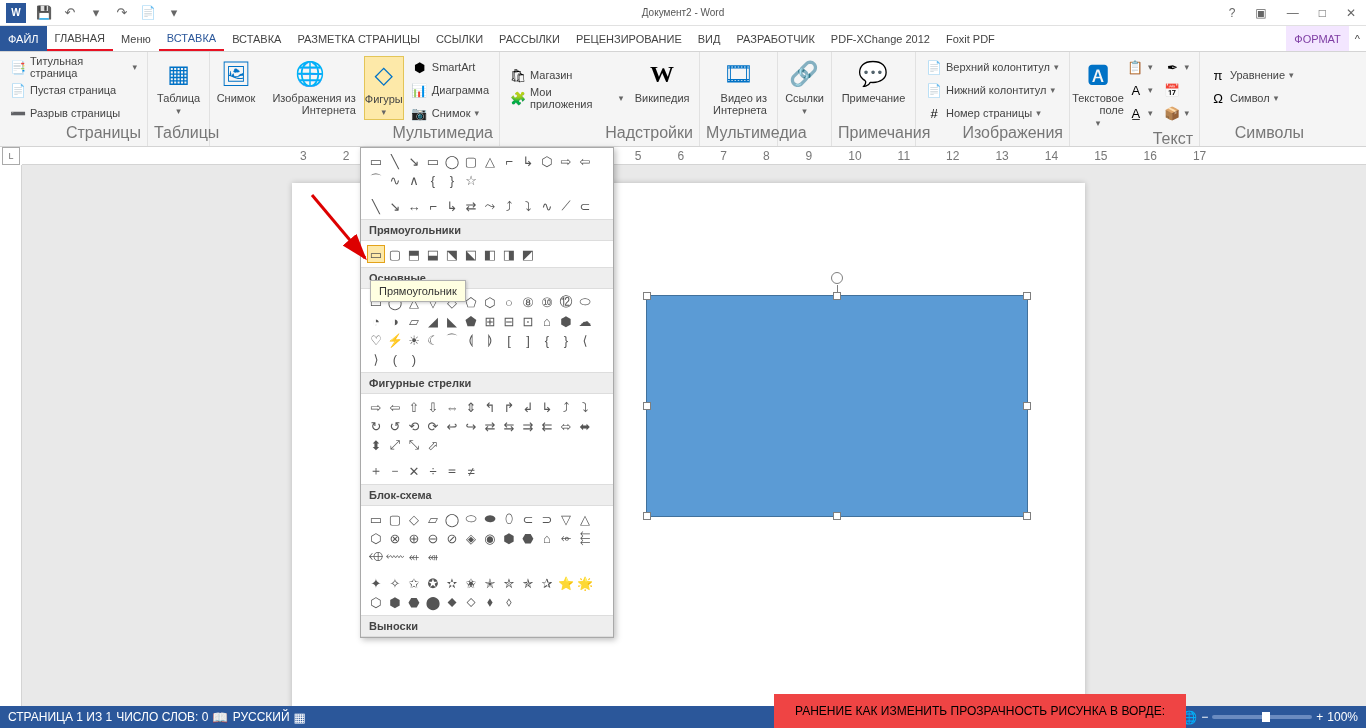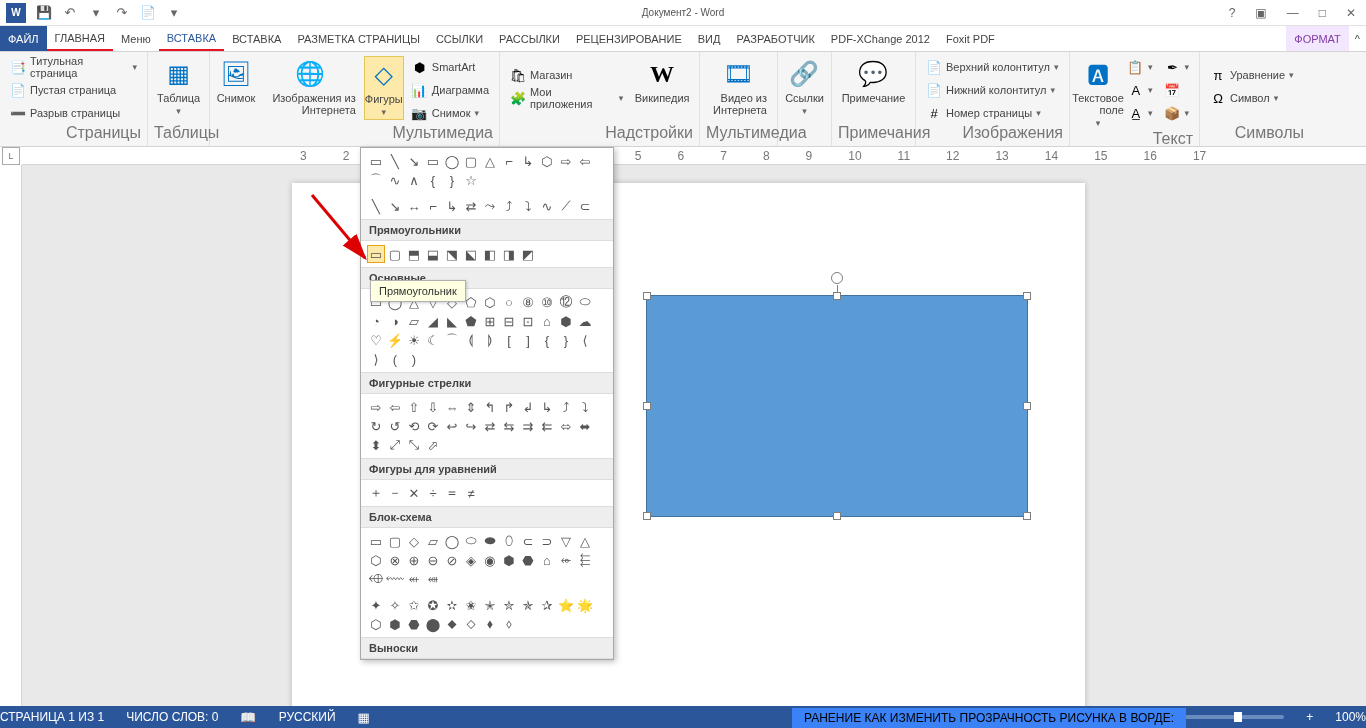--- a/index.html
+++ b/index.html
@@ -62,26 +62,26 @@
 .sd-cat{background:#eee;font-weight:bold;font-size:11px;padding:4px 8px;color:#444;border-bottom:1px solid #ddd;border-top:1px solid #ddd}
 .sd-grid{display:flex;flex-wrap:wrap;padding:4px 6px;gap:1px}
 .sd-item{width:18px;height:18px;display:flex;align-items:center;justify-content:center;border:1px solid transparent;font-size:13px;color:#555}
 .sd-item.sel{border-color:#e3a21a;background:#fde9a9}
 
 .tooltip{position:absolute;left:370px;top:280px;background:#ffffe1;border:1px solid #b0b0b0;padding:4px 8px;font-size:11px;color:#333;z-index:60;box-shadow:1px 1px 3px rgba(0,0,0,.2)}
 
 .arrow{position:absolute;z-index:55;pointer-events:none}
 
 
-.statusbar{position:absolute;left:0;right:0;bottom:0;height:22px;background:#2b579a;color:#fff;display:flex;align-items:center;font-size:11px;padding:0 0;gap:22px}
+.statusbar{position:absolute;left:0;right:0;bottom:0;height:22px;background:#2b579a;color:#fff;display:flex;align-items:center;font-size:11px;padding:0 8px;gap:4px}
 .statusbar .sep{flex:1}
 .statusbar .icon-sb{font-size:13px}
 .zoom-track{width:100px;height:4px;background:#6a8bc0;position:relative;border-radius:2px}
 .zoom-thumb{position:absolute;left:50%;top:-3px;width:8px;height:10px;background:#fff}
-.notif{background:#3b82f6;position:absolute;right:180px;bottom:0;height:20px;display:flex;align-items:center;padding:0 12px}
+.notif{background:#ef4444;position:absolute;right:180px;bottom:0;height:34px;display:flex;align-items:center;padding:0 21px}
 </style>
 </head>
 <body>
 
 <div class="titlebar">
   <span class="word-icon">W</span>
   <div class="qat">
     <span class="btn">💾</span>
     <span class="btn">↶</span>
     <span class="btn chev">▾</span>
@@ -462,21 +462,20 @@
       <span class="sd-item">⇆</span>
       <span class="sd-item">⇉</span>
       <span class="sd-item">⇇</span>
       <span class="sd-item">⬄</span>
       <span class="sd-item">⬌</span>
       <span class="sd-item">⬍</span>
       <span class="sd-item">⤢</span>
       <span class="sd-item">⤡</span>
       <span class="sd-item">⬀</span>
     </div>
-  <div class="sd-cat">Фигуры для уравнений</div>
   <div class="sd-grid">
     <span class="sd-item">＋</span>
       <span class="sd-item">－</span>
       <span class="sd-item">✕</span>
       <span class="sd-item">÷</span>
       <span class="sd-item">＝</span>
       <span class="sd-item">≠</span>
   </div>
   <div class="sd-cat">Блок-схема</div>
   <div class="sd-grid" id="flow-grid">

